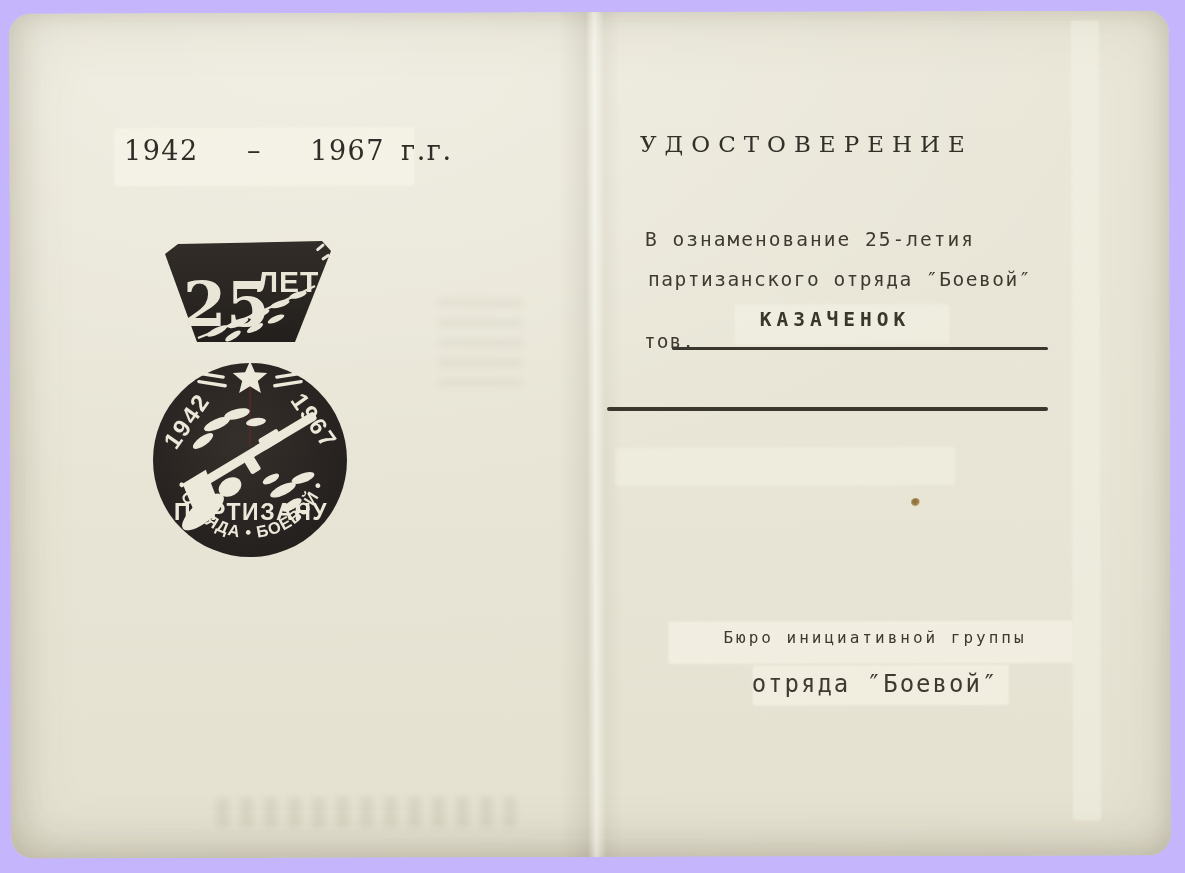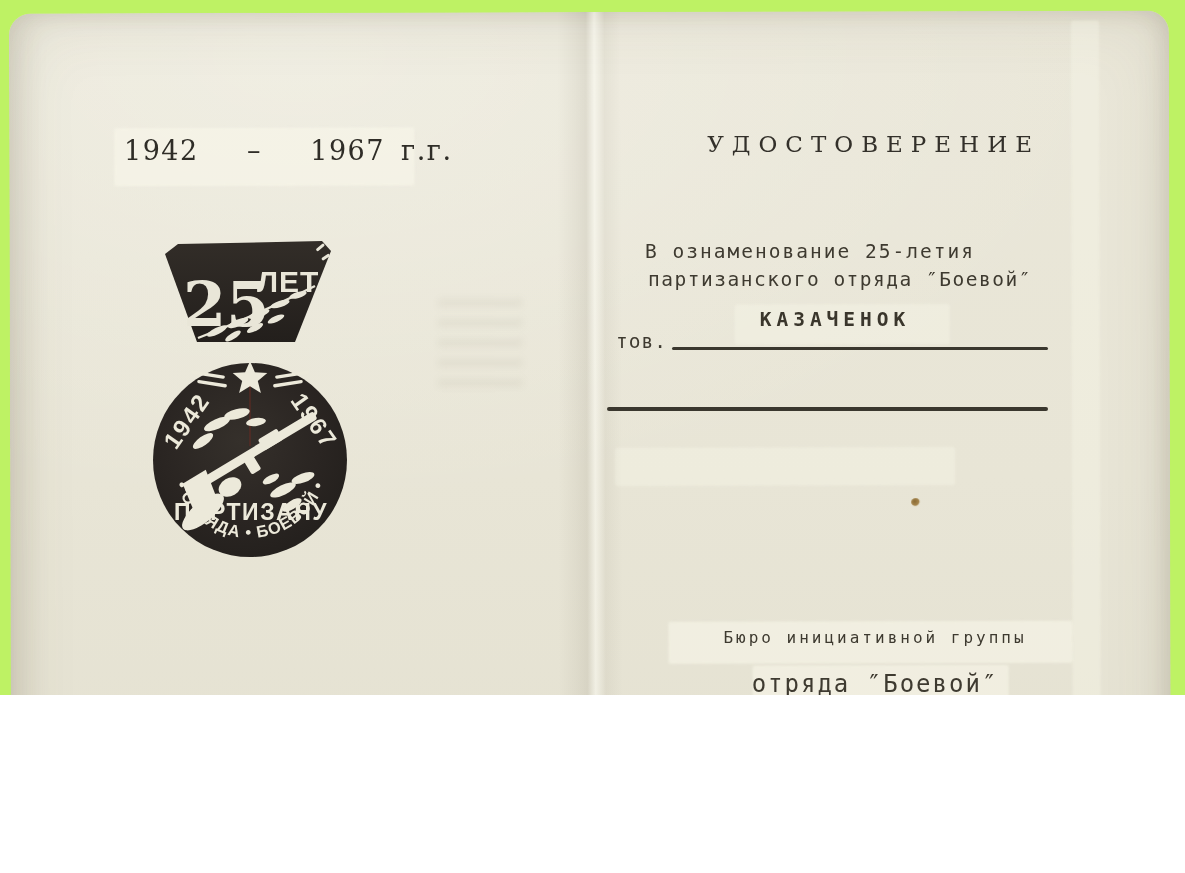--- a/index.html
+++ b/index.html
@@ -1,19 +1,19 @@
 <!DOCTYPE html>
 <html><head>
 <meta charset="utf-8">
 <style>
   html,body{margin:0;padding:0;}
   .scan{
     position:relative;
-    width:1185px;height:695px;
-    background:#bef264;
+    width:1185px;height:873px;
+    background:#c4b5fd;
     overflow:hidden;
     font-family:"DejaVu Serif","Liberation Serif",serif;
     text-decoration:underline;
   }
   .card{
     position:absolute;left:10px;top:12px;width:1160px;height:845px;
     border-radius:22px;
     background:
       radial-gradient(120% 90% at 25% 5%, rgba(255,255,250,0.30), rgba(255,255,250,0) 60%),
       linear-gradient(180deg,#eae7d9 0%,#e8e5d6 55%,#e4e1d1 100%);
@@ -53,33 +53,33 @@
     filter:blur(0.4px);
   }
   
   .serif-line{
     position:absolute;color:#2f2d27;
     font-family:"DejaVu Serif","Liberation Serif",serif;
     white-space:pre;
   }
   .years{left:124px;top:135px;font-size:27px;letter-spacing:1.5px;word-spacing:6px;}
   .title{
-    left:640px;top:131px;width:400px;text-align:right;
+    left:640px;top:131px;width:400px;text-align:left;
     font-size:23px;letter-spacing:8px;font-weight:500;color:#33302a;
   }
   .typed{
     position:absolute;color:#3e3a30;
     font-family:"DejaVu Sans Mono","Liberation Mono",monospace;
     font-size:19.5px;letter-spacing:2px;white-space:pre;
   }
   .center{text-align:center;}
-  .ded1{left:610px;top:228px;width:400px;margin-top:12px;}
+  .ded1{left:610px;top:228px;width:400px;}
   .ded2{left:600px;top:268px;width:480px;letter-spacing:1.5px;}
   .surname{left:700px;top:308px;width:270px;letter-spacing:5px;font-weight:600;color:#3a362c;}
-  .tov{left:616px;top:330px;letter-spacing:1px;}
+  .tov{left:644px;top:330px;letter-spacing:1px;}
   .name2{left:640px;top:371px;width:330px;letter-spacing:1px;font-weight:600;color:#3a362c;}
   .award{left:628px;top:454px;letter-spacing:1.5px;}
   .sign1{left:680px;top:628px;width:390px;letter-spacing:3px;font-size:16px;}
   .sign2{left:680px;top:670px;width:390px;letter-spacing:2px;font-size:24px;}
   .rule{position:absolute;background:#3a372e;border-radius:2px;}
   .rule1{left:672px;top:347px;width:376px;height:3px;}
   .rule2{left:607px;top:407px;width:441px;height:4px;}
   
   .medal{position:absolute;left:145px;top:238px;width:210px;height:330px;}
 </style>

